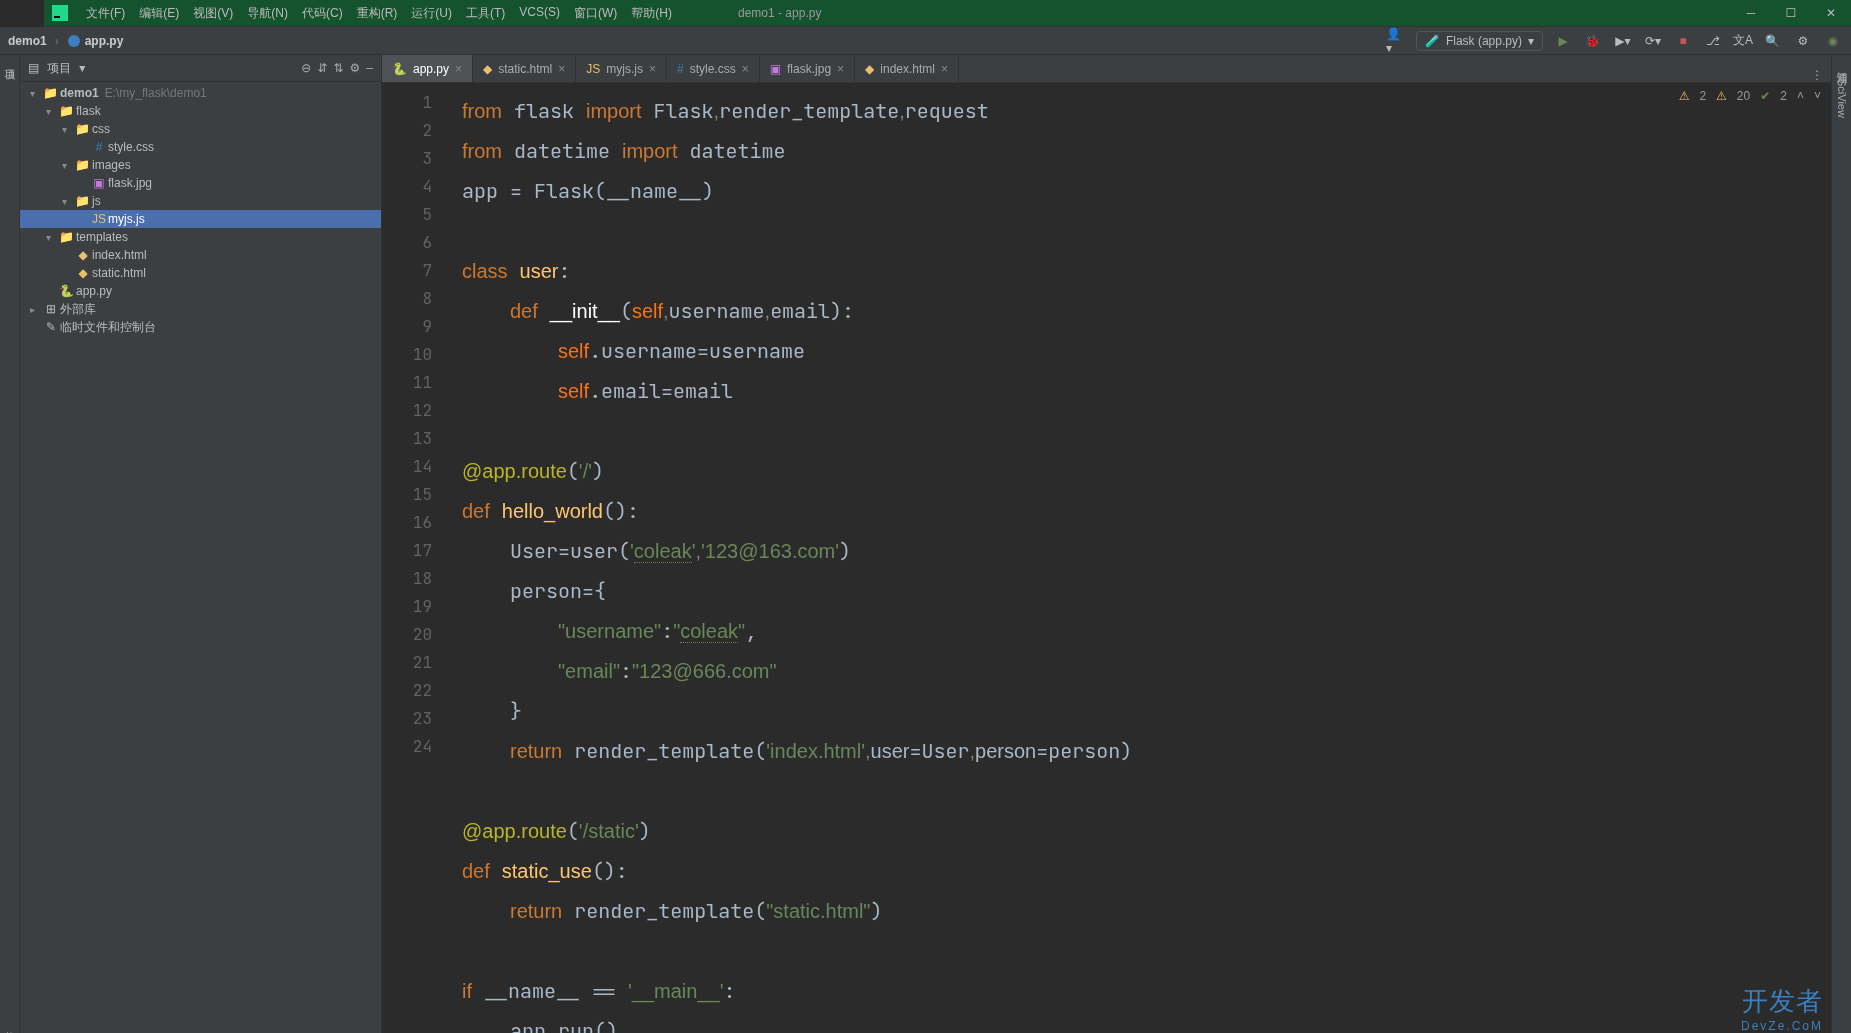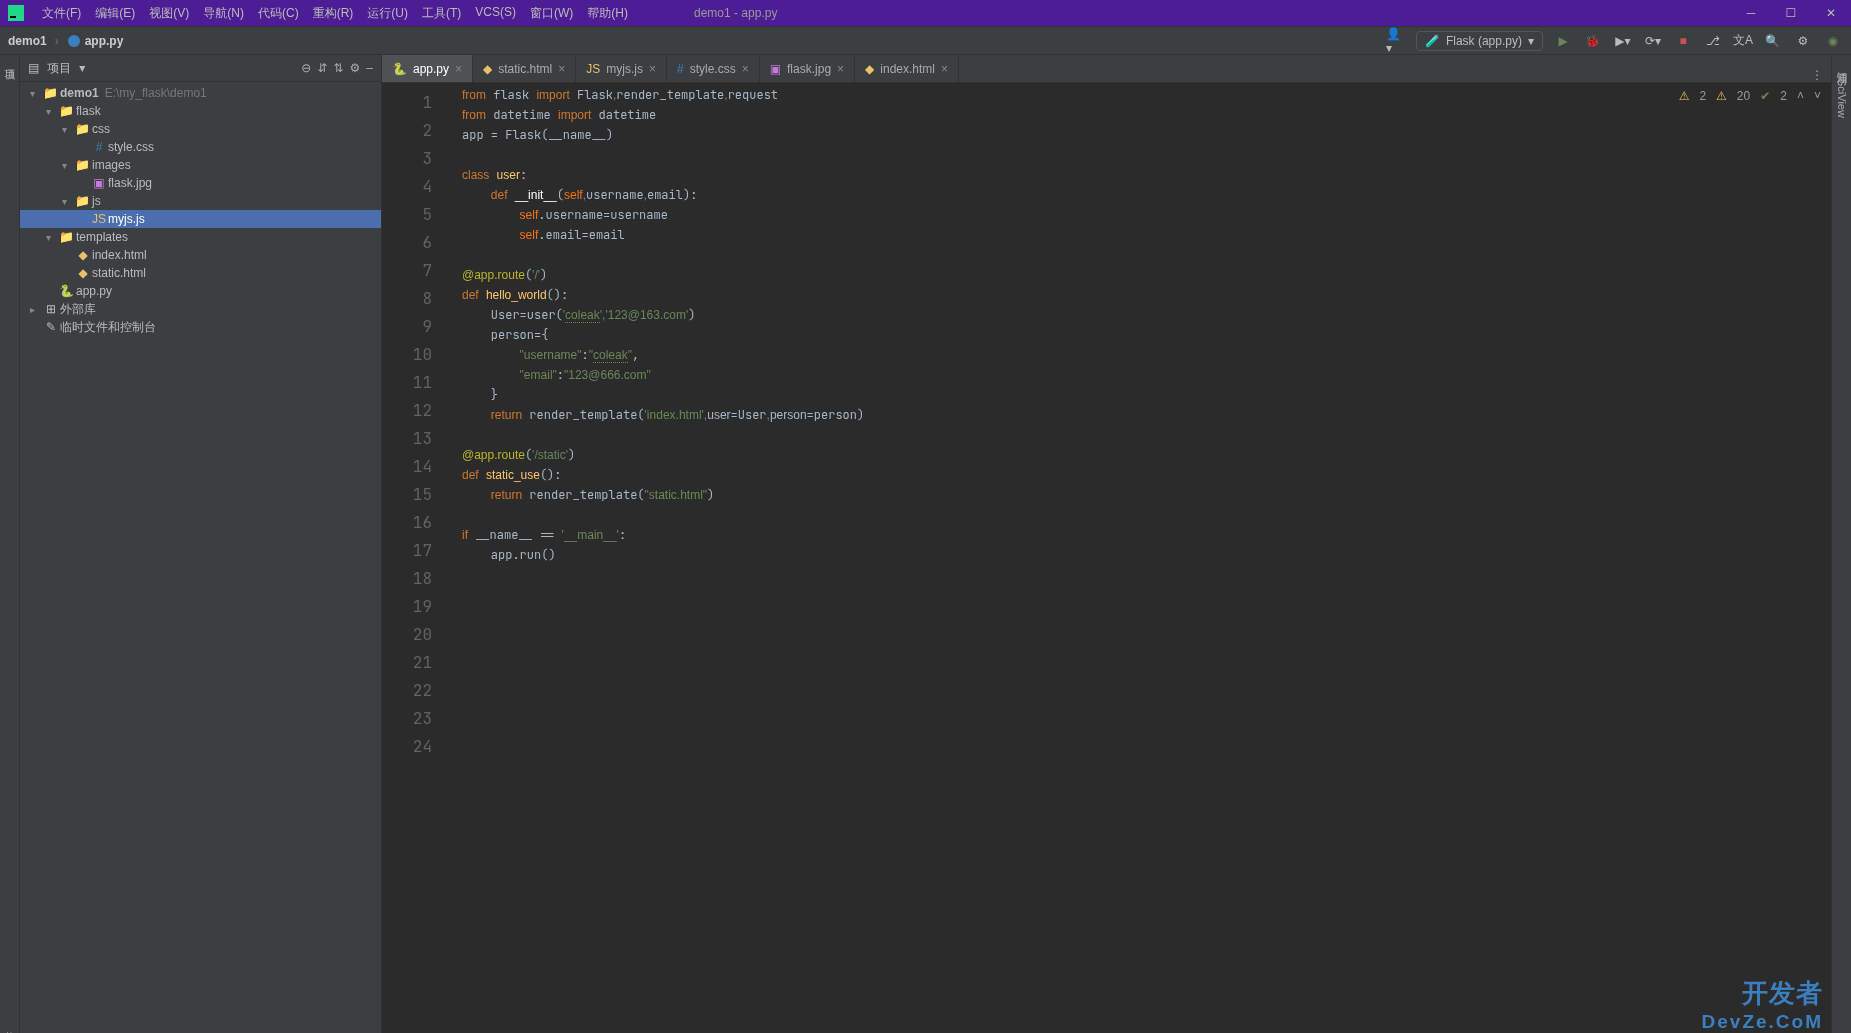--- a/index.html
+++ b/index.html
@@ -1,19 +1,19 @@
 <!DOCTYPE html>
 <html><head>
 <meta charset="utf-8">
 <style>
 * { margin: 0; padding: 0; box-sizing: border-box; font-family: "Microsoft YaHei", "Segoe UI", sans-serif; }
 body { background: #2b2b2b; color: #bbbbbb; width: 1851px; height: 1033px; overflow: hidden; font-size: 12px; }
 
 
-.titlebar { height: 27px; background: #4c1d95; display: flex; align-items: center; border-bottom: 1px solid #323232; }
+.titlebar { height: 27px; background: #14532d; display: flex; align-items: center; border-bottom: 1px solid #323232; margin-left: 44px; }
 .titlebar .logo { width: 24px; height: 24px; margin-left: 4px; display: flex; align-items: center; justify-content: center; }
 .titlebar .menus { display: flex; gap: 2px; margin-left: 8px; }
 .titlebar .menus span { padding: 4px 6px; cursor: default; }
 .titlebar .project-title { margin-left: 60px; font-size: 12px; color: #999; }
 .titlebar .win-controls { margin-left: auto; display: flex; }
 .titlebar .win-controls span { width: 40px; height: 27px; display: flex; align-items: center; justify-content: center; cursor: pointer; }
 
 
 .navbar { height: 28px; background: #3c3f41; display: flex; align-items: center; padding: 0 8px; border-bottom: 1px solid #323232; }
 .navbar .crumb { display: flex; align-items: center; gap: 4px; font-weight: bold; color: #ccc; }
@@ -51,41 +51,41 @@
 .editor-wrap { flex: 1; display: flex; flex-direction: column; }
 .tabbar { height: 28px; background: #3c3f41; display: flex; align-items: flex-end; border-bottom: 1px solid #323232; }
 .tab { height: 27px; padding: 0 10px; display: flex; align-items: center; gap: 6px; font-size: 12px; color: #aaa; cursor: pointer; border-right: 1px solid #323232; }
 .tab.active { background: #4e5254; color: #fff; }
 .tab .close { color: #888; font-size: 12px; }
 .tabbar .more { margin-left: auto; padding: 0 8px; color: #aaa; }
 
 .editor-body { flex: 1; display: flex; background: #2b2b2b; position: relative; overflow:hidden; }
 .line-numbers { width: 60px; text-align: right; padding: 6px 10px; color: #606366; font-family: "JetBrains Mono", Consolas, monospace; font-size: 16px; line-height: 28px; user-select: none; }
 .fold-gutter { width: 16px; padding-top: 6px; }
-.code { flex: 1; padding: 2px 0 6px 4px; font-family: "JetBrains Mono", Consolas, monospace; font-size: 12px; line-height: 20px; white-space: pre; color: #a9b7c6; }
+.code { flex: 1; padding: 8px 0 6px 4px; font-family: "JetBrains Mono", Consolas, monospace; font-size: 20px; line-height: 40px; white-space: pre; color: #a9b7c6; }
 .code .k { color: #cc7832; }
 .code .fn { color: #ffc66d; }
 .code .mag { color: #ffffff; }
 .code .s { color: #6a8759; }
 .code .self { color: #f97316; }
 .code .deco { color: #bbb529; }
 .code .param { color: #a9b7c6; }
 .code .grey { color: #808080; }
 .code .u-wave { border-bottom: 1px dotted #6a8759; }
 
 .editor-status-right { position: absolute; top: 6px; right: 10px; display: flex; gap: 10px; align-items: center; font-size: 12px; }
 .editor-status-right .w { color: #f2c55c; }
 .editor-status-right .g { color: #6a8759; }
 .editor-status-right .c { color: #999; }
 
 .right-rail { width: 20px; background: #3c3f41; border-left: 1px solid #323232; display:flex; flex-direction:column; align-items:center; padding-top:8px; gap:16px;}
 .right-rail .v-label { writing-mode: vertical-rl; font-size: 11px; color:#aaa; cursor:pointer;}
 
-.watermark { position: absolute; right: 8px; bottom: 0; font-size: 26px; font-weight: bold; color: #3c7fbf; letter-spacing: 1px; font-family: Arial; text-align:right;}
-.watermark .sub { font-size: 19px; color:#3c7fbf; letter-spacing:2px;}
+.watermark { position: absolute; right: 8px; bottom: 0; font-size: 26px; font-weight: normal; color: #3c7fbf; letter-spacing: 1px; font-family: Arial; text-align:right;}
+.watermark .sub { font-size: 12px; color:#3c7fbf; letter-spacing:2px;}
 
 svg { display: block; }
 </style>
 </head>
 <body>
 
 <div class="titlebar">
   <span class="logo">
     <svg width="16" height="16">
         <rect width="16" height="16" fill="#21d789"></rect>

